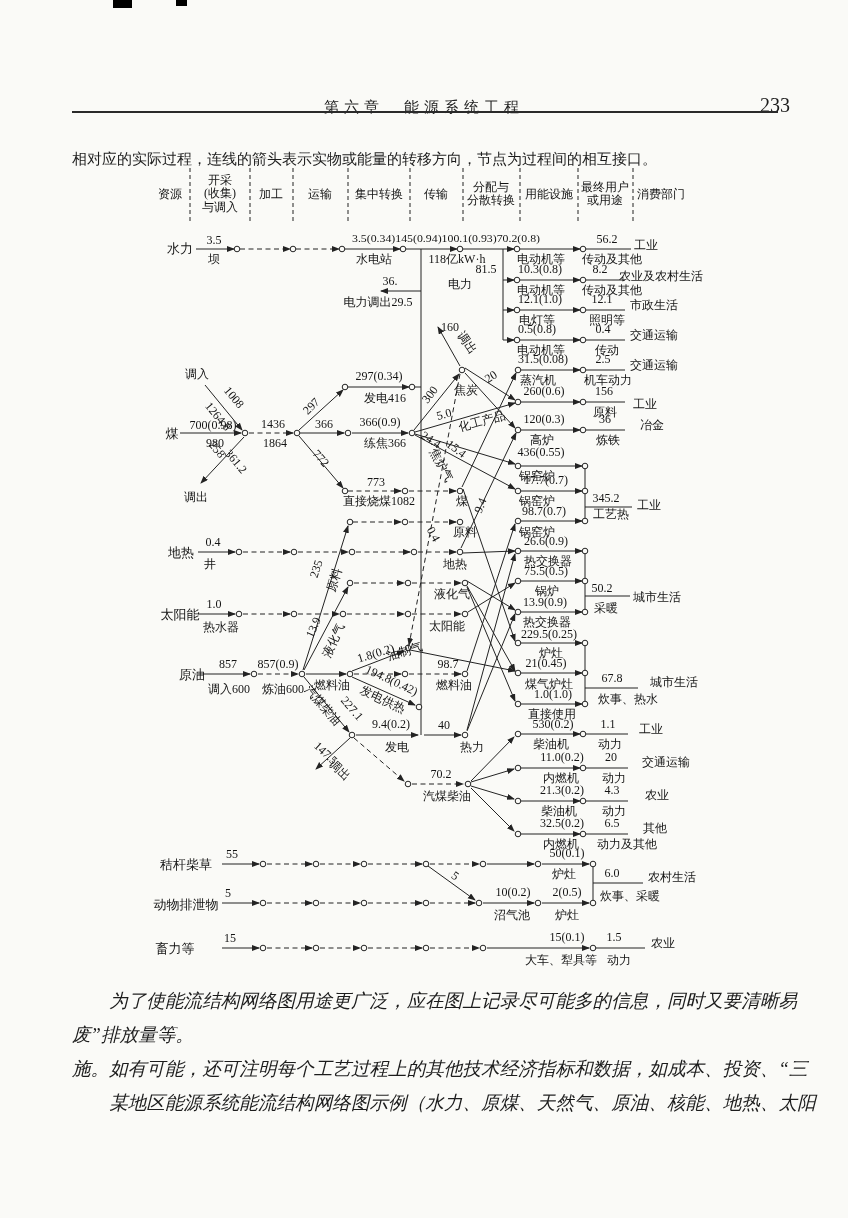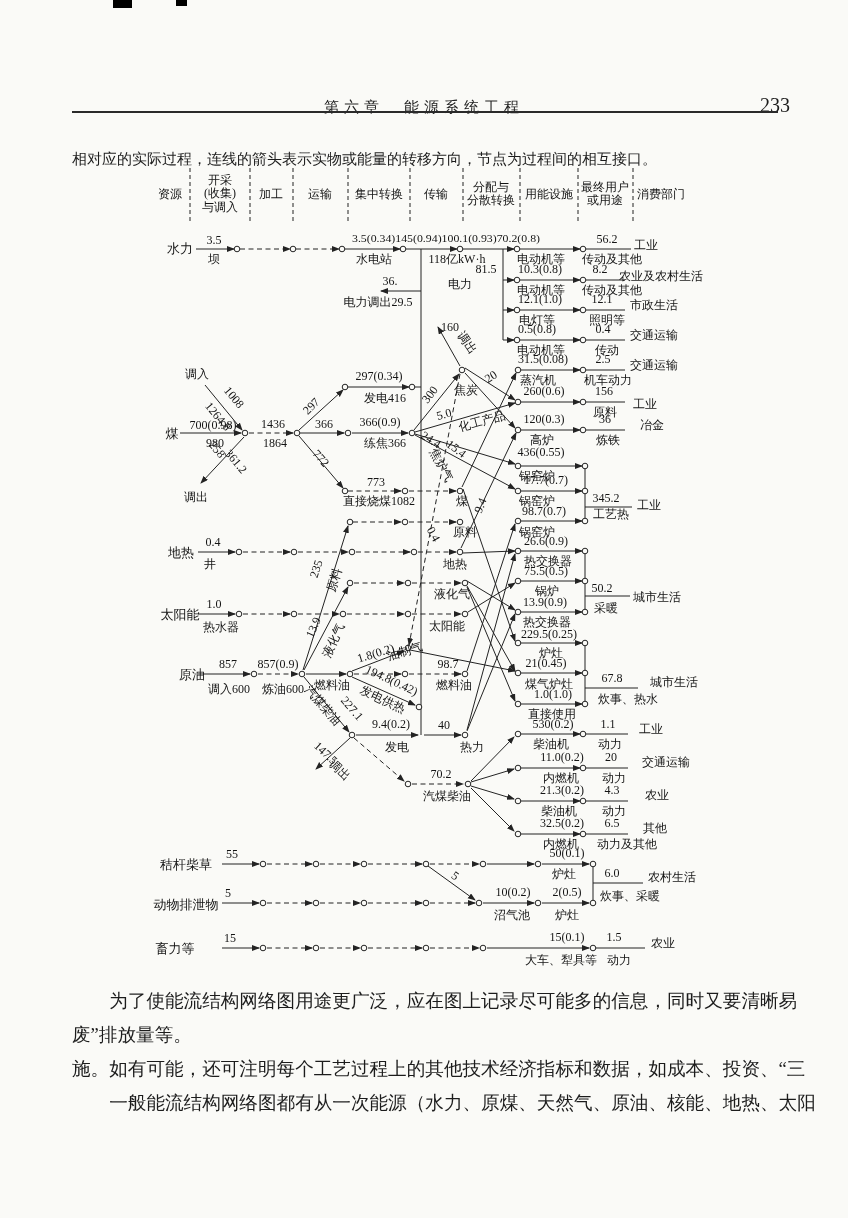--- a/index.html
+++ b/index.html
@@ -4,21 +4,21 @@
 <style>
   html,body{margin:0;padding:0;background:#e9e9e7;}
   #page{position:relative;width:848px;height:1218px;background:#fafaf7;overflow:hidden;
         font-family:"Liberation Serif",serif;color:#1c1c1c;}
   .scanmark{position:absolute;background:#000;}
   #chapter{position:absolute;top:86px;left:0;width:100%;text-align:center;font-size:15px;letter-spacing:5px;color:#222;margin-top:12px;}
   #pageno{position:absolute;top:82px;left:730px;width:60px;text-align:right;font-size:20px;margin-top:12px;}
   #headrule{position:absolute;top:111px;left:72px;width:706px;height:2px;background:#2a2a2a;}
   #intro{position:absolute;top:137px;left:72px;width:708px;font-size:15px;line-height:44px;text-align:justify;}
   #caption{position:absolute;top:948px;left:0;width:100%;text-align:center;font-size:17px;}
-  #paras{position:absolute;top:984px;left:72px;width:708px;font-size:18.6px;line-height:34px;}
+  #paras{position:absolute;top:984px;left:72px;width:708px;font-size:18.6px;line-height:34px;font-style:italic;}
   #paras .ln{text-align:justify;height:34px;white-space:nowrap;}
   #paras .ind{text-indent:2em;}
   svg{position:absolute;top:0;left:0;}
   text{font-family:"Liberation Serif",serif;fill:#141414;font-size:12px;}
   .s11{font-size:10.5px;} .s13{font-size:13px;}
   .mid{text-anchor:middle;}
   line,path.w{stroke:#232323;stroke-width:1;fill:none;}
 </style>
 </head>
 <body>
@@ -502,16 +502,16 @@
     <text x="614" y="941">1.5</text>
     <text x="663" y="947">农业</text>
     <text x="619" y="964">动力</text>
   </g>
 </svg>
 
 <div id="paras">
   <div class="ln ind">为了使能流结构网络图用途更广泛，应在图上记录尽可能多的信息，同时又要清晰易</div>
   <div class="ln">废”排放量等。</div>
   <div class="ln">施。如有可能，还可注明每个工艺过程上的其他技术经济指标和数据，如成本、投资、“三</div>
-  <div class="ln ind">一般能流结构网络图都有从一次能源（水力、原煤、天然气、原油、核能、地热、太阳</div>
+  <div class="ln ind">某地区能源系统能流结构网络图示例（水力、原煤、天然气、原油、核能、地热、太阳</div>
 </div>
 
 </div>
 
 </body></html>

